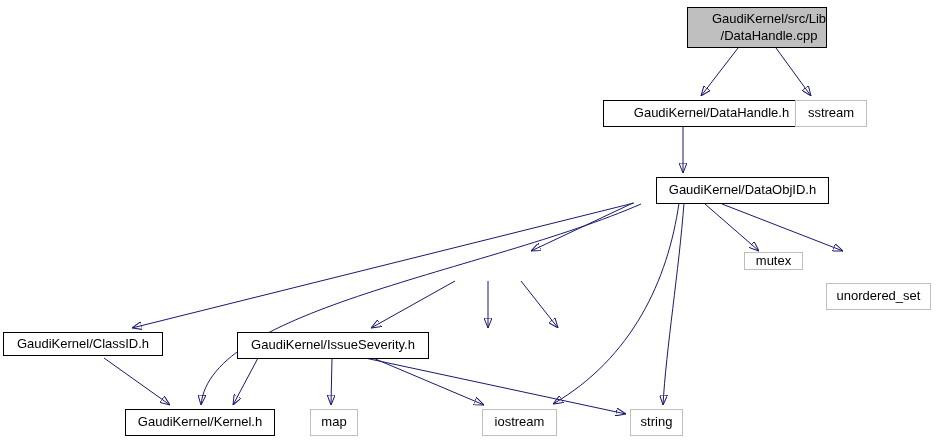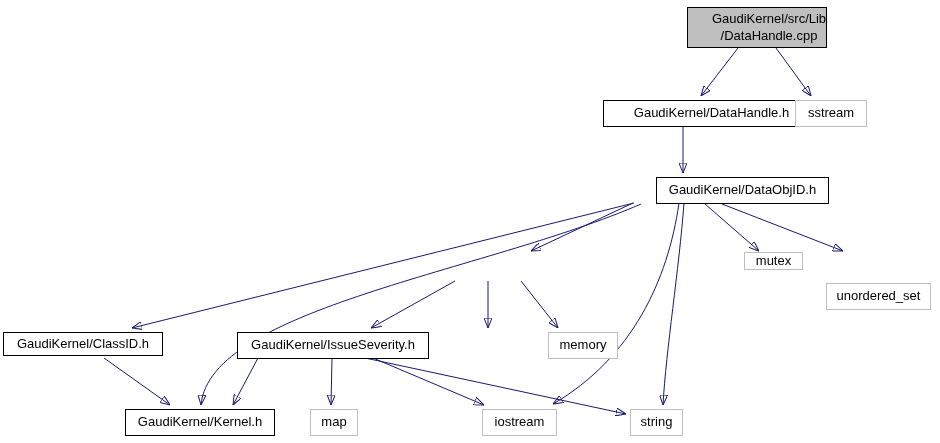--- a/index.html
+++ b/index.html
@@ -52,19 +52,18 @@
 
   <div class="node root" style="left:687px; top:7px;   width:140px; height:41px;padding-left:24px;">GaudiKernel/src/Lib
 /DataHandle.cpp</div>
   <div class="node project" style="left:603px; top:100px; width:217px; height:27px;">GaudiKernel/DataHandle.h</div>
   <div class="node system" style="left:795px; top:100px; width:72px;  height:27px;">sstream</div>
   <div class="node project" style="left:622px; top:177px; width:173px; height:27px;margin-left:34px;">GaudiKernel/DataObjID.h</div>
   <div class="node system" style="left:744px; top:252px; width:59px;  height:18px;">mutex</div>
   <div class="node system" style="left:826px; top:255px; width:105px; height:27px;margin-top:28px;">unordered_set</div>
   <div class="node project" style="left:3px;   top:332px; width:160px; height:24px;">GaudiKernel/ClassID.h</div>
   <div class="node project" style="left:237px; top:332px; width:192px; height:27px;">GaudiKernel/IssueSeverity.h</div>
-  <div class="node system" style="left:548px; top:332px; width:70px;  height:27px;">memory</div>
   <div class="node project" style="left:125px; top:409px; width:150px; height:27px;">GaudiKernel/Kernel.h</div>
   <div class="node system" style="left:310px; top:409px; width:48px;  height:27px;">map</div>
   <div class="node system" style="left:482px; top:409px; width:75px;  height:27px;">iostream</div>
   <div class="node system" style="left:630px; top:409px; width:53px;  height:27px;">string</div>
 
 </div>
 
 </body></html>

